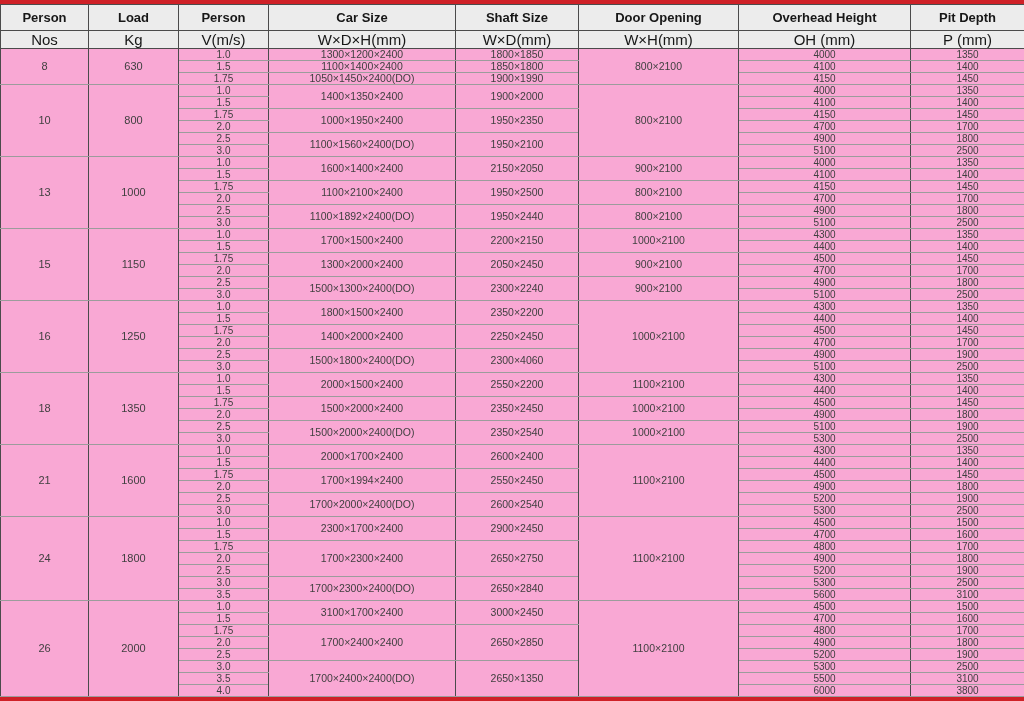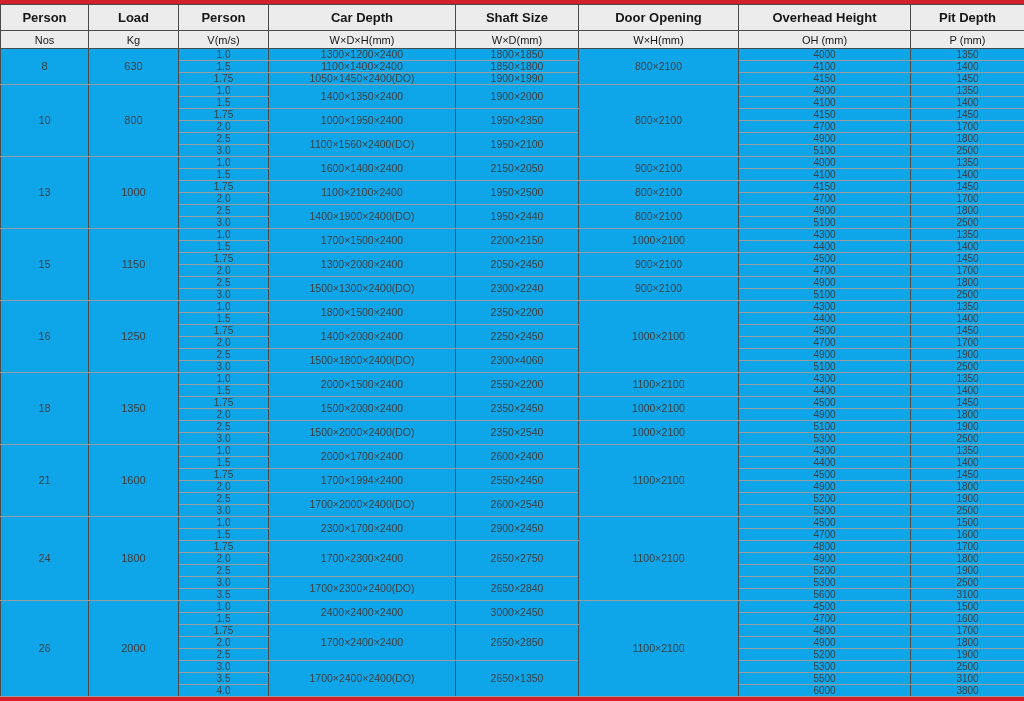--- a/index.html
+++ b/index.html
@@ -11,38 +11,38 @@
     font-family: "Liberation Sans", sans-serif;
   }
   .page { width: 1024px; height: 701px; background: #d9d9d9; }
   .red-bar { width: 1024px; background: var(--accent, #cf2127); }
   .red-bar.top { height: 4px; }
   .red-bar.bottom { height: 5px; }
   table {
     border-collapse: collapse;
     width: 1024px;
     table-layout: fixed;
-    background: #0ea5e9;
+    background: #f9a8d4;
     border-left: 1px solid #3e3e3e;
     border-right: 1px solid #3e3e3e;
   }
   th, td {
     padding: 0;
     text-align: center;
     vertical-align: middle;
     white-space: nowrap;
     overflow: hidden;
   }
   th {
     background: var(--header-bg, #ececec);
     border: 1px solid #4b4b4b;
     color: #171717;
   }
   tr.hdr-title th { font-size: 13px; font-weight: 700; height: 26px; }
-  tr.hdr-unit th { font-size: 11px; font-weight: 400; height: 18px; }
+  tr.hdr-unit th { font-size: 15px; font-weight: 400; height: 18px; }
   td {
     height: 12px;
     font-size: 10px;
     line-height: 11px;
     color: #3f3f3f;
     border-left: 1px solid #4b4b4b;
     border-right: 1px solid #4b4b4b;
     border-top: 1px solid #9c9c9c;
     border-bottom: 1px solid #9c9c9c;
   }
@@ -65,21 +65,21 @@
       <col style="width:123px">
       <col style="width:160px">
       <col style="width:172px">
       <col style="width:114px">
     </colgroup>
     <thead>
       <tr class="hdr-title">
         <th>Person</th>
         <th>Load</th>
         <th>Person</th>
-        <th>Car Depth</th>
+        <th>Car Size</th>
         <th>Shaft Size</th>
         <th>Door Opening</th>
         <th>Overhead Height</th>
         <th>Pit Depth</th>
       </tr>
       <tr class="hdr-unit">
         <th>Nos</th>
         <th>Kg</th>
         <th>V(m/s)</th>
         <th>W×D×H(mm)</th>
@@ -176,21 +176,21 @@
           <td class="col-oh">4150</td>
           <td class="col-pit">1450</td>
         </tr>
         <tr>
           <td class="col-speed">2.0</td>
           <td class="col-oh">4700</td>
           <td class="col-pit">1700</td>
         </tr>
         <tr>
           <td class="col-speed">2.5</td>
-          <td rowspan="2" class="col-car">1400×1900×2400(DO)</td>
+          <td rowspan="2" class="col-car">1100×1892×2400(DO)</td>
           <td rowspan="2" class="col-shaft">1950×2440</td>
           <td rowspan="2" class="col-door">800×2100</td>
           <td class="col-oh">4900</td>
           <td class="col-pit">1800</td>
         </tr>
         <tr>
           <td class="col-speed">3.0</td>
           <td class="col-oh">5100</td>
           <td class="col-pit">2500</td>
         </tr>
@@ -395,21 +395,21 @@
         </tr>
         <tr>
           <td class="col-speed">3.5</td>
           <td class="col-oh">5600</td>
           <td class="col-pit">3100</td>
         </tr>
         <tr class="group-start">
           <td rowspan="8" class="col-person">26</td>
           <td rowspan="8" class="col-load">2000</td>
           <td class="col-speed">1.0</td>
-          <td rowspan="2" class="col-car">2400×2400×2400</td>
+          <td rowspan="2" class="col-car">3100×1700×2400</td>
           <td rowspan="2" class="col-shaft">3000×2450</td>
           <td rowspan="8" class="col-door">1100×2100</td>
           <td class="col-oh">4500</td>
           <td class="col-pit">1500</td>
         </tr>
         <tr>
           <td class="col-speed">1.5</td>
           <td class="col-oh">4700</td>
           <td class="col-pit">1600</td>
         </tr>

